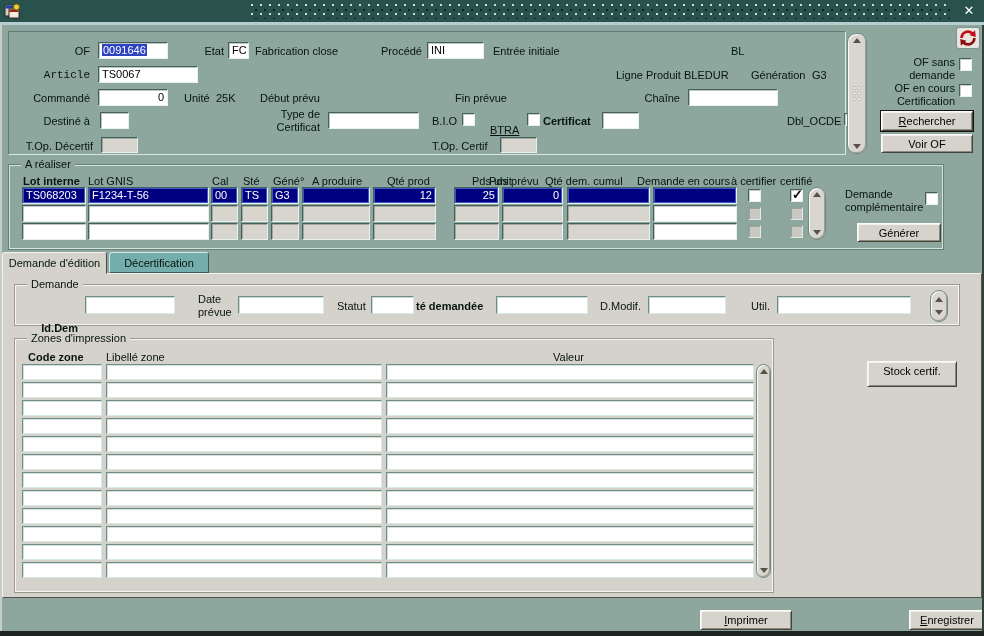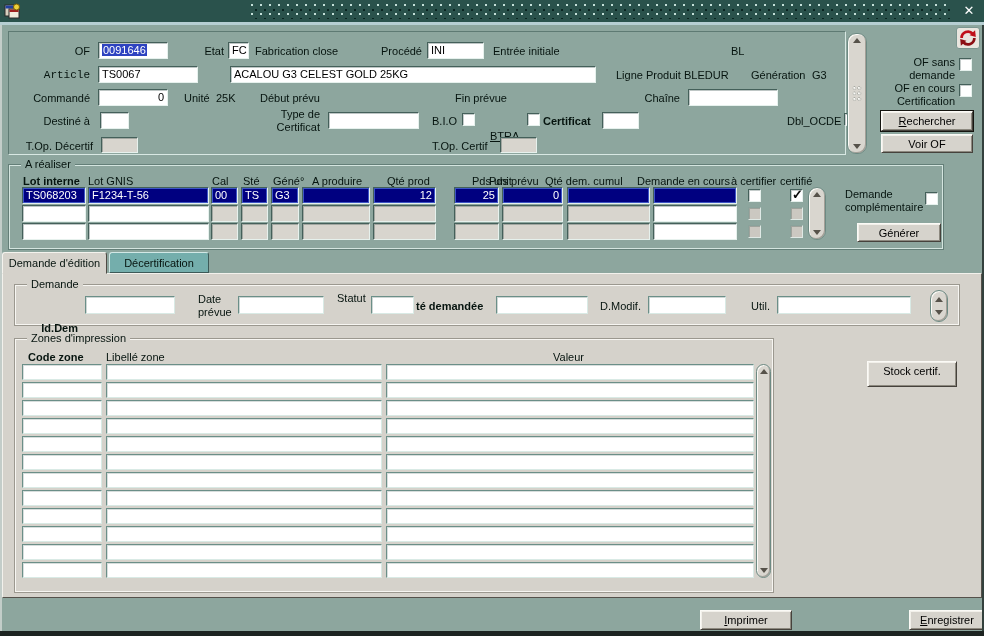--- a/index.html
+++ b/index.html
@@ -110,21 +110,20 @@
   <span class="lbl r" style="left:192px;top:45px;width:32px;">Etat</span>
   <div class="fld" style="left:228px;top:42px;width:21px;">FC</div>
   <span class="lbl" style="left:255px;top:45px;">Fabrication close</span>
   <span class="lbl r" style="left:370px;top:45px;width:52px;">Procédé</span>
   <div class="fld" style="left:427px;top:42px;width:57px;">INI</div>
   <span class="lbl" style="left:493px;top:45px;">Entrée initiale</span>
   <span class="lbl" style="left:731px;top:45px;">BL</span>
 
   <span class="lbl r" style="left:30px;top:69px;width:60px;font-family:Liberation Mono, monospace;">Article</span>
   <div class="fld" style="left:98px;top:66px;width:100px;">TS0067</div>
-  <div class="fld" style="left:230px;top:66px;width:366px;">ACALOU G3 CELEST GOLD 25KG</div>
   <span class="lbl" style="left:616px;top:69px;">Ligne Produit</span>
   <span class="lbl" style="left:684px;top:69px;">BLEDUR</span>
   <span class="lbl" style="left:751px;top:69px;">Génération</span>
   <span class="lbl" style="left:812px;top:69px;">G3</span>
 
   <span class="lbl r" style="left:22px;top:92px;width:68px;">Commandé</span>
   <div class="fld num" style="left:98px;top:89px;width:70px;">0</div>
   <span class="lbl" style="left:184px;top:92px;">Unité</span>
   <span class="lbl" style="left:216px;top:92px;">25K</span>
   <span class="lbl" style="left:260px;top:92px;">Début prévu</span>
@@ -133,21 +132,21 @@
   <div class="fld" style="left:688px;top:89px;width:90px;"></div>
 
   <span class="lbl r" style="left:25px;top:115px;width:65px;">Destiné à</span>
   <div class="fld" style="left:100px;top:112px;width:29px;"></div>
   <span class="lbl r" style="left:262px;top:108px;width:58px;">
     <span>Type de</span><br><span>Certificat</span>
   </span>
   <div class="fld" style="left:328px;top:112px;width:91px;"></div>
   <span class="lbl" style="left:432px;top:115px;">B.I.O</span>
   <span class="cb" style="left:462px;top:113px;"></span>
-  <span class="lbl" style="left:490px;top:130px;text-decoration:underline;">BTRA</span>
+  <span class="lbl" style="left:490px;top:124px;text-decoration:underline;">BTRA</span>
   <span class="cb" style="left:527px;top:113px;"></span>
   <span class="lbl b" style="left:543px;top:115px;">Certificat</span>
   <div class="fld" style="left:602px;top:112px;width:37px;"></div>
   <span class="lbl" style="left:787px;top:115px;">Dbl_OCDE</span>
   <span class="cb" style="left:844px;top:113px;"></span>
 
   <span class="lbl r" style="left:15px;top:140px;width:78px;">T.Op. Décertif</span>
   <div class="fld grey" style="left:101px;top:137px;width:37px;height:16px;"></div>
   <span class="lbl" style="left:432px;top:140px;">T.Op. Certif</span>
   <div class="fld grey" style="left:500px;top:137px;width:37px;height:16px;"></div>
@@ -263,21 +262,21 @@
 
   <div class="grp greyg" style="left:14px;top:284px;width:946px;height:42px;z-index:10;">
     <span class="leg">Demande</span>
   </div>
   <span class="lbl b r" style="left:30px;top:300px;width:48px;z-index:11;margin-top:22px;">Id.Dem</span>
   <div class="gfld" style="left:85px;top:296px;width:90px;z-index:11;"></div>
   <span class="lbl" style="left:198px;top:293px;z-index:11;">
     <span>Date</span><br><span>prévue</span>
   </span>
   <div class="gfld" style="left:238px;top:296px;width:86px;z-index:11;"></div>
-  <span class="lbl" style="left:337px;top:292px;z-index:11;">Statut</span>
+  <span class="lbl" style="left:337px;top:300px;z-index:11;">Statut</span>
   <div class="gfld" style="left:371px;top:296px;width:43px;z-index:11;"></div>
   <span class="lbl b" style="left:416px;top:300px;z-index:11;">té demandée</span>
   <div class="gfld" style="left:496px;top:296px;width:92px;z-index:11;"></div>
   <span class="lbl" style="left:600px;top:300px;z-index:11;">D.Modif.</span>
   <div class="gfld" style="left:648px;top:296px;width:78px;z-index:11;"></div>
   <span class="lbl" style="left:751px;top:300px;z-index:11;">Util.</span>
   <div class="gfld" style="left:777px;top:296px;width:134px;z-index:11;"></div>
   <div class="spinner" style="left:930px;top:290px;z-index:11;">
     <span class="tri up"></span>
     <span class="tri dn"></span>

